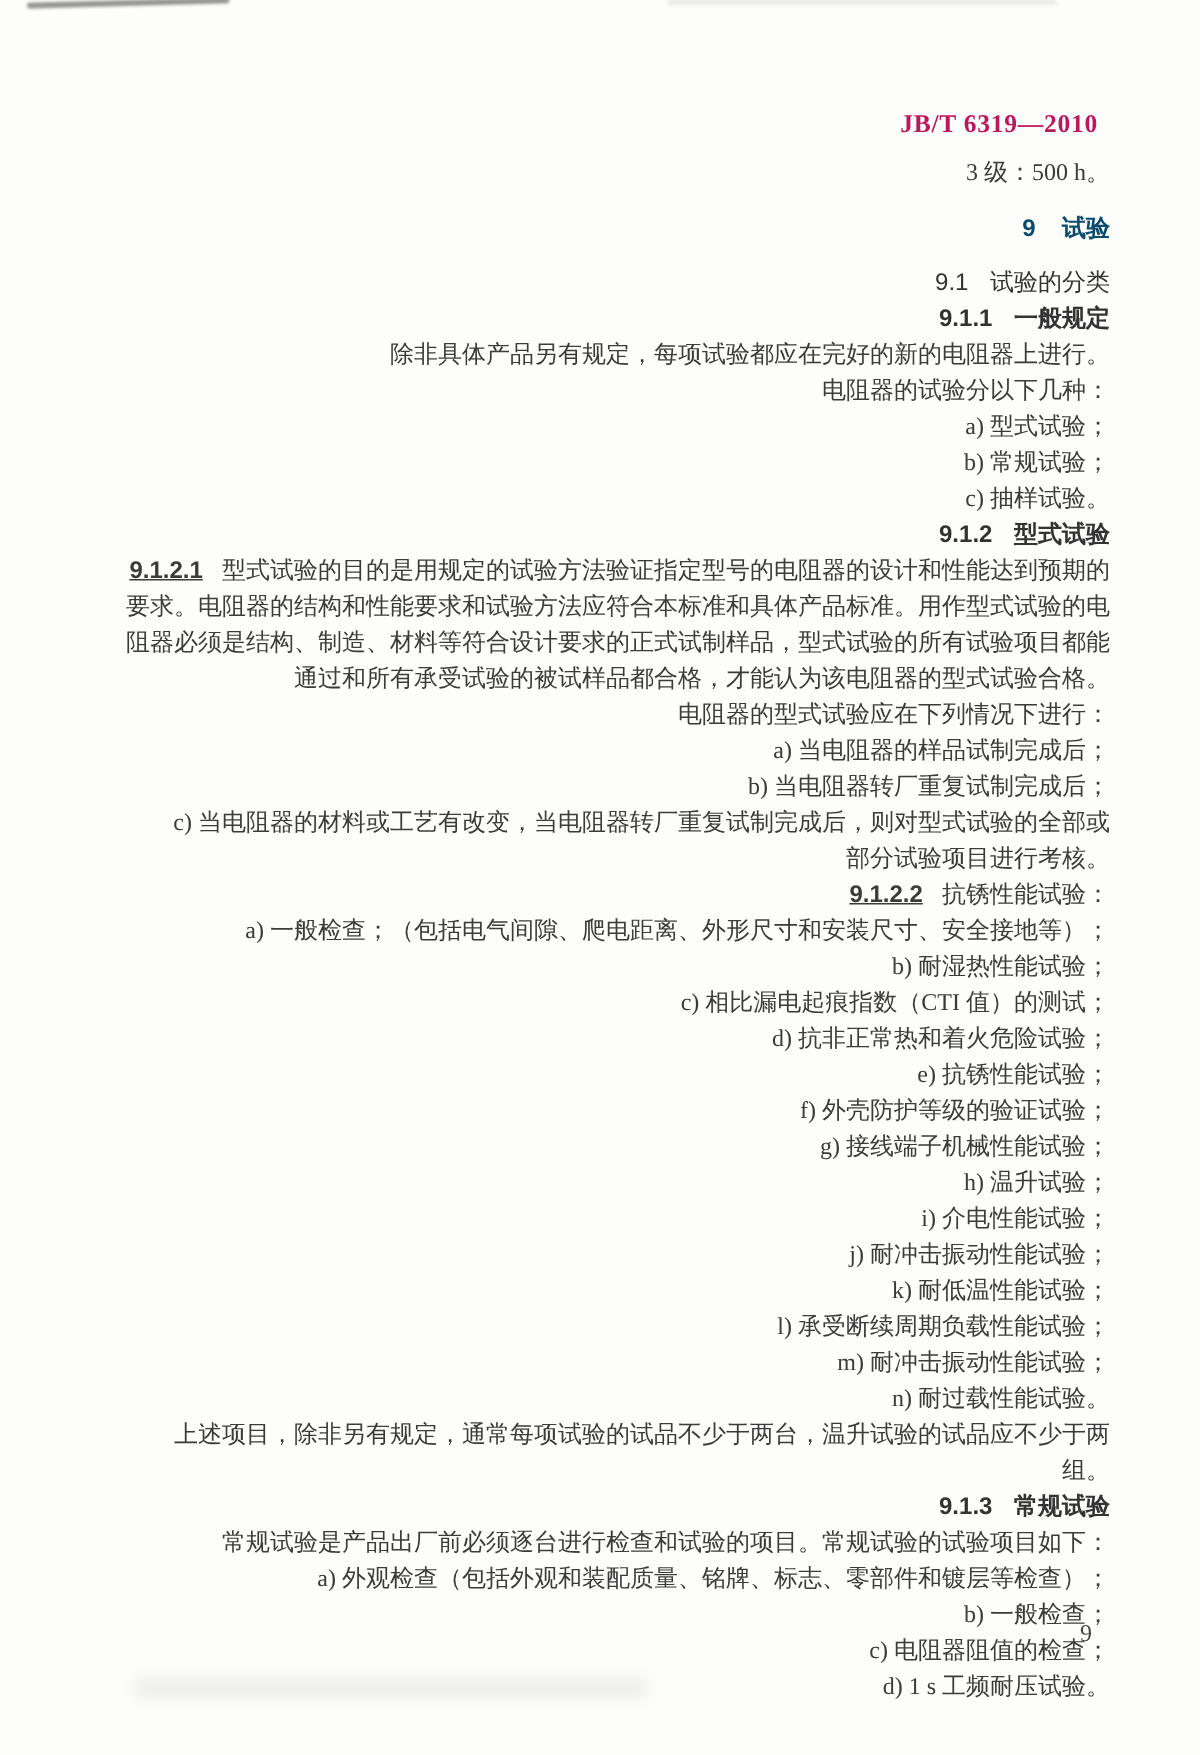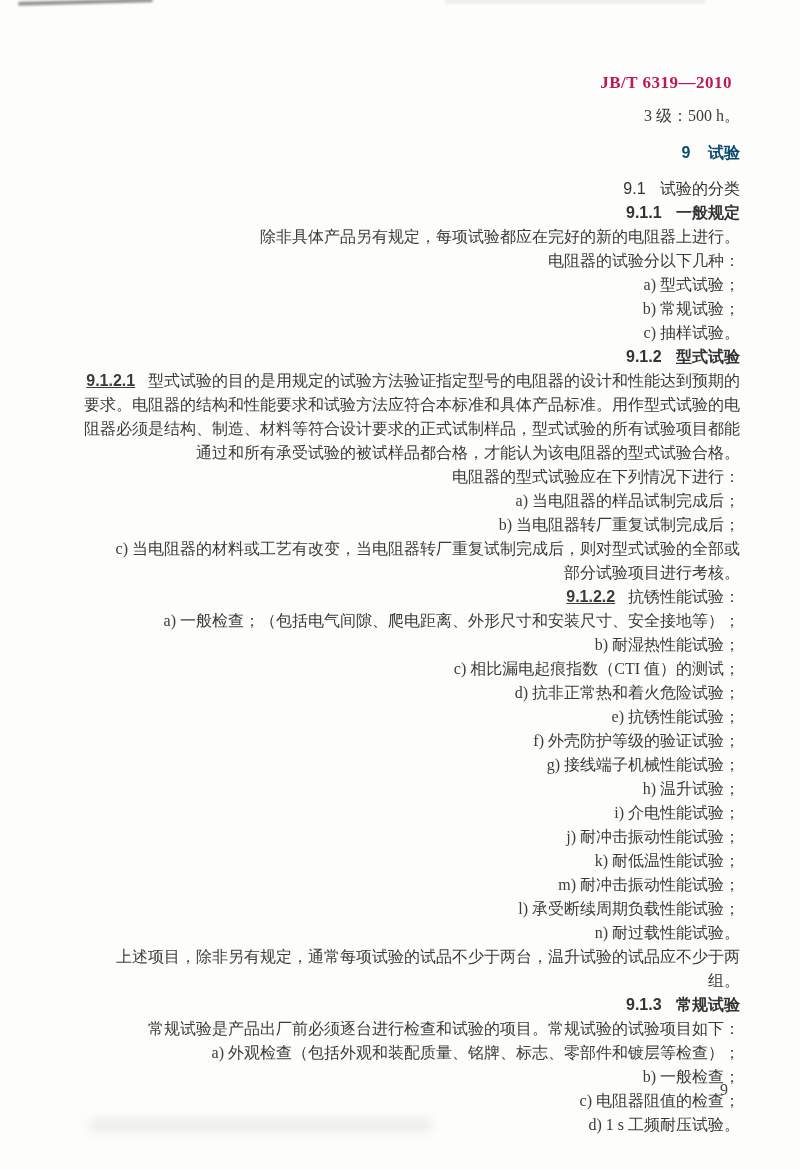--- a/index.html
+++ b/index.html
@@ -132,22 +132,22 @@
       <div class="b-list"><span class="marker">b) </span><span>耐湿热性能试验；</span></div>
       <div class="b-list"><span class="marker">c) </span><span>相比漏电起痕指数（CTI 值）的测试；</span></div>
       <div class="b-list"><span class="marker">d) </span><span>抗非正常热和着火危险试验；</span></div>
       <div class="b-list"><span class="marker">e) </span><span>抗锈性能试验；</span></div>
       <div class="b-list"><span class="marker">f) </span><span>外壳防护等级的验证试验；</span></div>
       <div class="b-list"><span class="marker">g) </span><span>接线端子机械性能试验；</span></div>
       <div class="b-list"><span class="marker">h) </span><span>温升试验；</span></div>
       <div class="b-list"><span class="marker">i) </span><span>介电性能试验；</span></div>
       <div class="b-list"><span class="marker">j) </span><span>耐冲击振动性能试验；</span></div>
       <div class="b-list"><span class="marker">k) </span><span>耐低温性能试验；</span></div>
+      <div class="b-list"><span class="marker">l) </span><span>承受断续周期负载性能试验；</span></div>
       <div class="b-list"><span class="marker">m) </span><span>耐冲击振动性能试验；</span></div>
-      <div class="b-list"><span class="marker">l) </span><span>承受断续周期负载性能试验；</span></div>
       <div class="b-list"><span class="marker">n) </span><span>耐过载性能试验。</span></div>
       <div class="b-ind"><span>上述项目，除非另有规定，通常每项试验的试品不少于两台，温升试验的试品应不少于两组。</span></div>
       <div class="b-h3"><span class="num">9.1.3</span><span>常规试验</span></div>
       <div class="b-ind"><span>常规试验是产品出厂前必须逐台进行检查和试验的项目。常规试验的试验项目如下：</span></div>
       <div class="b-list"><span class="marker">a) </span><span>外观检查（包括外观和装配质量、铭牌、标志、零部件和镀层等检查）；</span></div>
       <div class="b-list"><span class="marker">b) </span><span>一般检查；</span></div>
       <div class="b-list"><span class="marker">c) </span><span>电阻器阻值的检查；</span></div>
       <div class="b-list"><span class="marker">d) </span><span>1 s 工频耐压试验。</span></div>
     </div>
 

